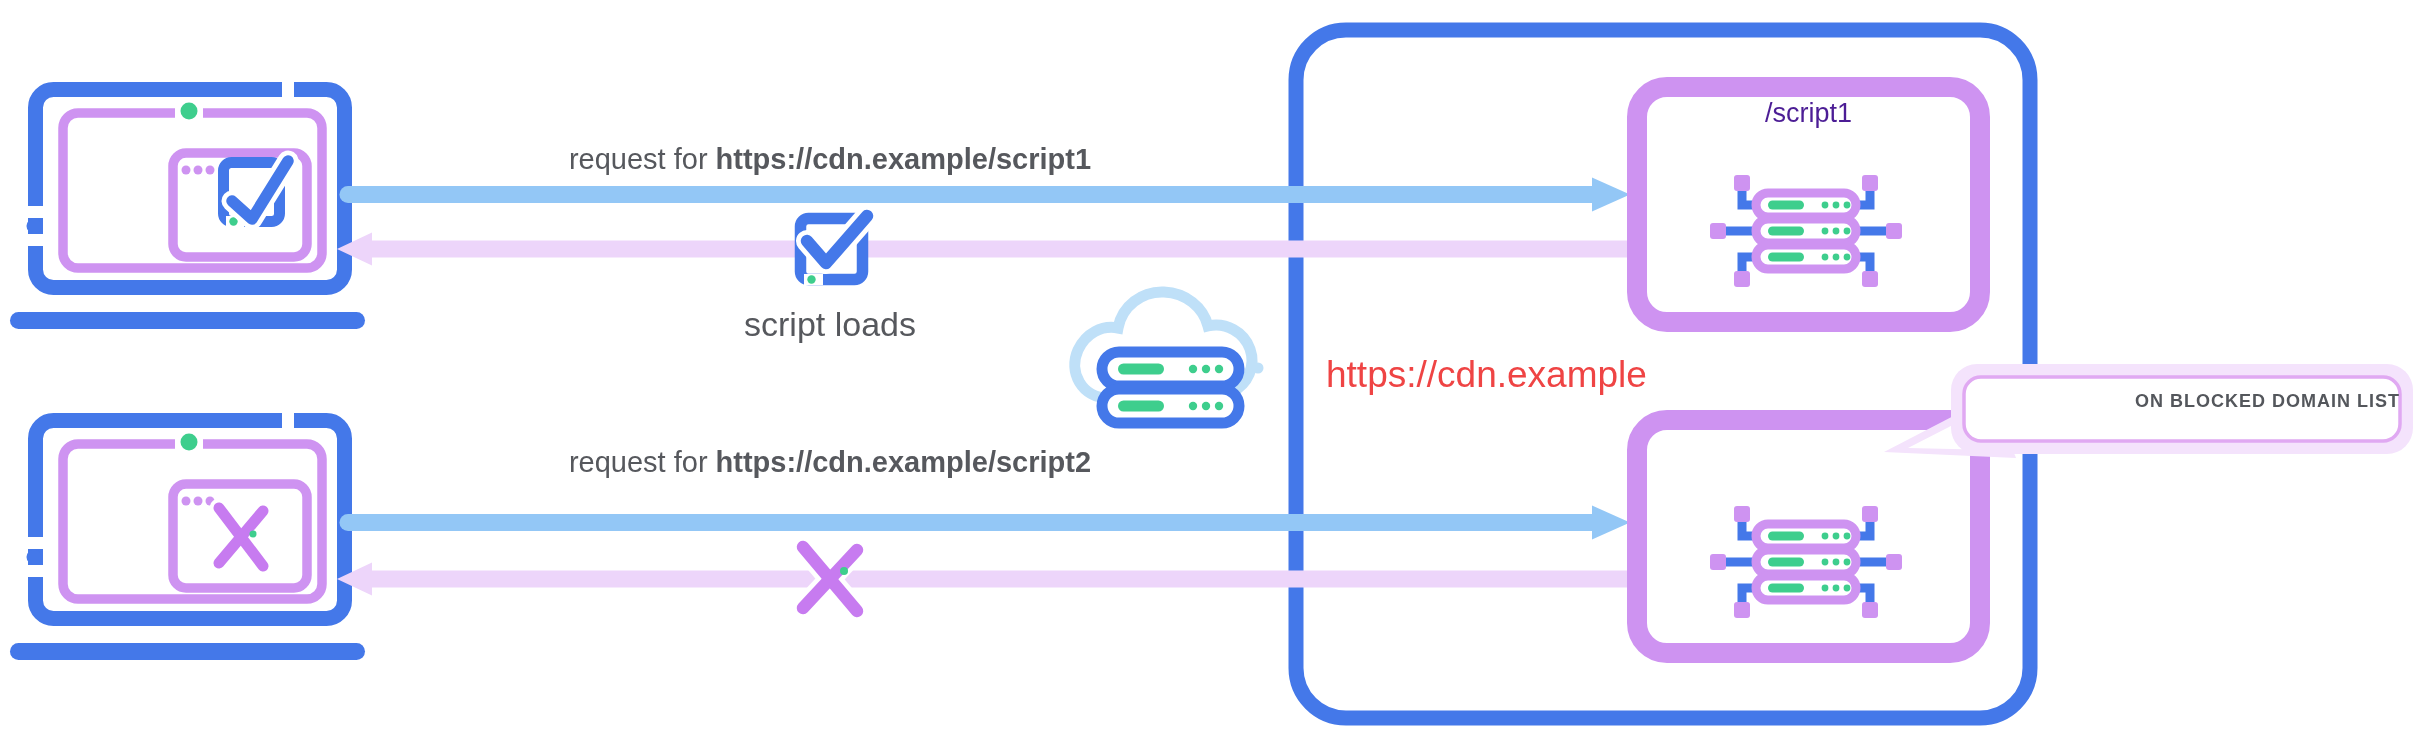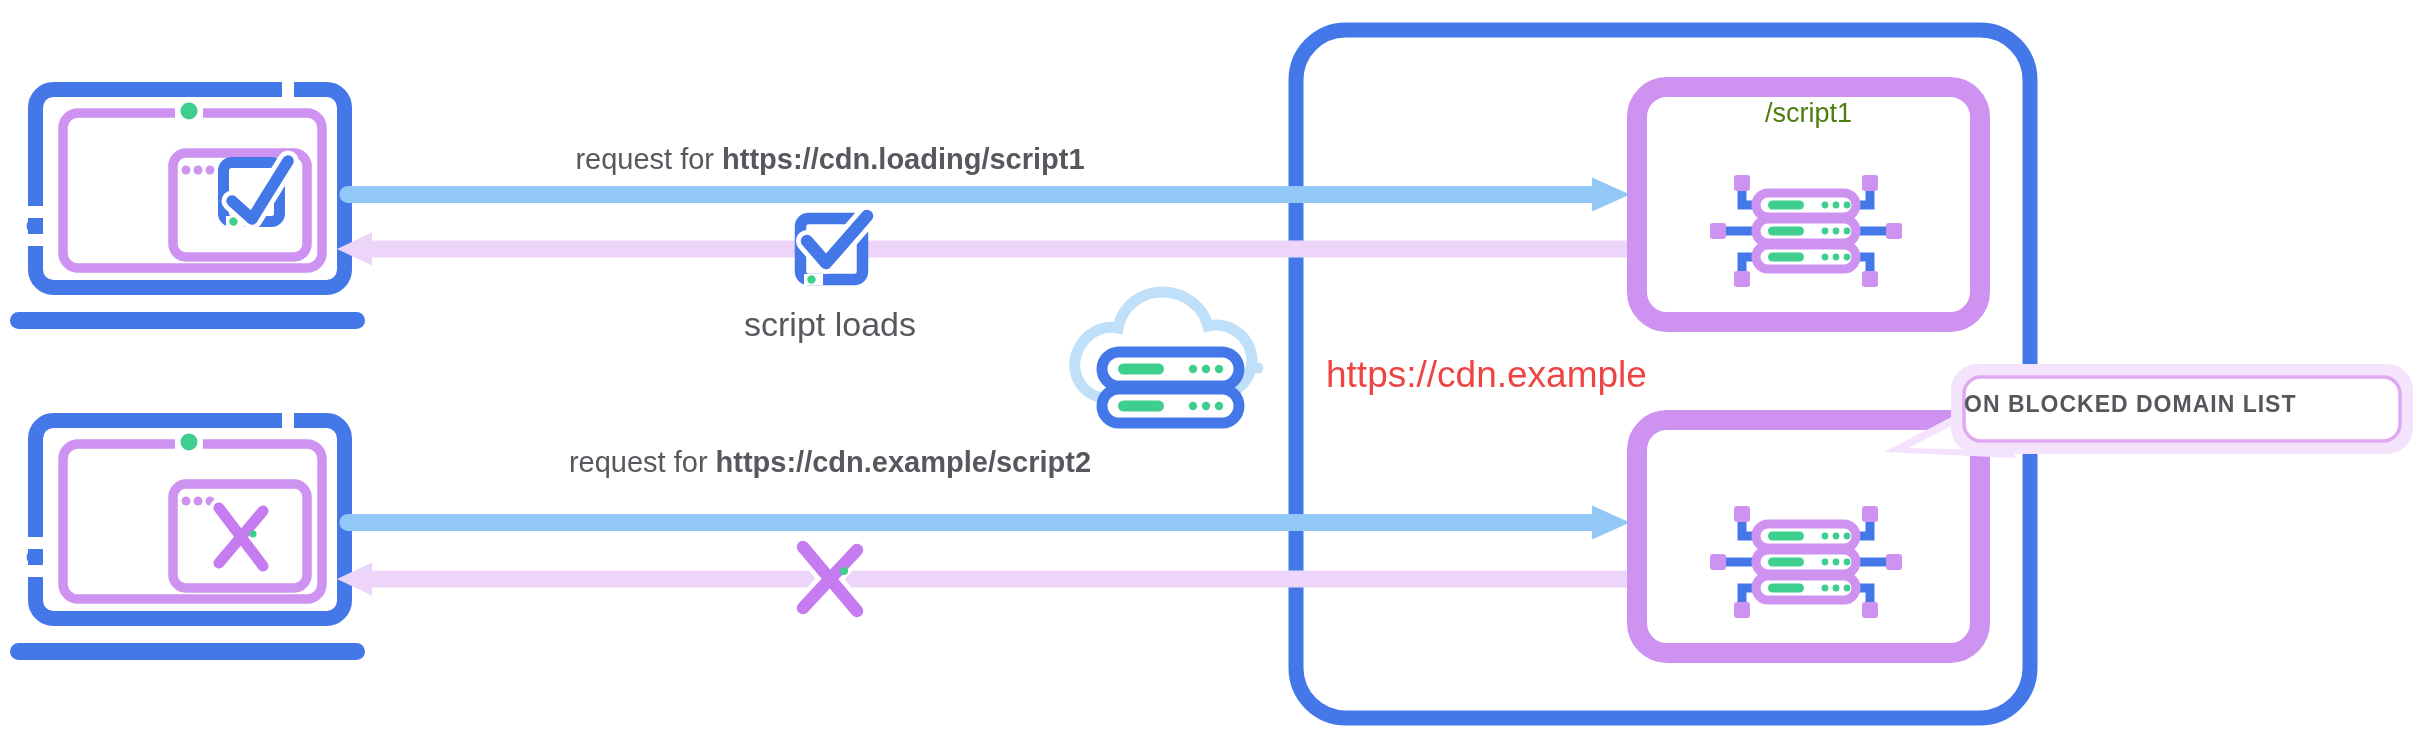--- a/index.html
+++ b/index.html
@@ -4,23 +4,23 @@
 <style>
   html,body{margin:0;padding:0;background:#fff;}
   .stage{position:relative;width:2424px;height:748px;background:#fff;overflow:hidden;
          font-family:"Liberation Sans",sans-serif;}
   .stage svg{position:absolute;left:0;top:0;}
   .lbl{position:absolute;color:var(--text,#56585d);white-space:nowrap;line-height:1.15;}
   .lbl.centered{left:330px;width:1000px;text-align:center;}
   .req{font-size:29px;top:0;}
   .req b{font-weight:bold;}
   .result{font-size:34px;}
-  .endpoint{left:1637px;width:343px;text-align:center;font-size:27px;color:#4d7c0f;}
+  .endpoint{left:1637px;width:343px;text-align:center;font-size:27px;color:#4c1d95;}
   .cdn-domain{left:1326px;top:354px;font-size:37px;color:#ef4444;}
-  .callout{left:1964px;width:436px;top:391px;text-align:left;font-size:23px;
+  .callout{left:1964px;width:436px;top:391px;text-align:right;font-size:18px;
            font-weight:bold;letter-spacing:1px;color:#54575c;}
 </style>
 </head>
 <body>
 
 <div class="stage">
 
 <svg width="2424" height="748" viewBox="0 0 2424 748">
   <defs>
 
@@ -161,21 +161,21 @@
   </g>
 
   <g>
     <polygon points="1884,452 1992,396 2016,458" style="fill:var(--calloutpink)"></polygon>
     <polygon points="1908,448 1984,409 1997,450" fill="#fff"></polygon>
     <rect x="1951" y="364" width="462" height="90" rx="26" style="fill:var(--calloutpink)"></rect>
     <rect x="1964" y="377" width="436" height="64" rx="17" style="fill:#fff;stroke:var(--calloutring);stroke-width:3.5"></rect>
   </g>
 </svg>
 
-<div class="lbl centered req" style="top:143px"><span>request for </span><b>https://cdn.loading/script1</b></div>
+<div class="lbl centered req" style="top:143px"><span>request for </span><b>https://cdn.example/script1</b></div>
 
 <div class="lbl centered result" style="top:305px">script loads</div>
 
 <div class="lbl centered req" style="top:446px"><span>request for </span><b>https://cdn.example/script2</b></div>
 
 
 <div class="lbl cdn-domain">https://cdn.example</div>
 
 <div class="lbl endpoint" style="top:98px">/script1</div>
 

